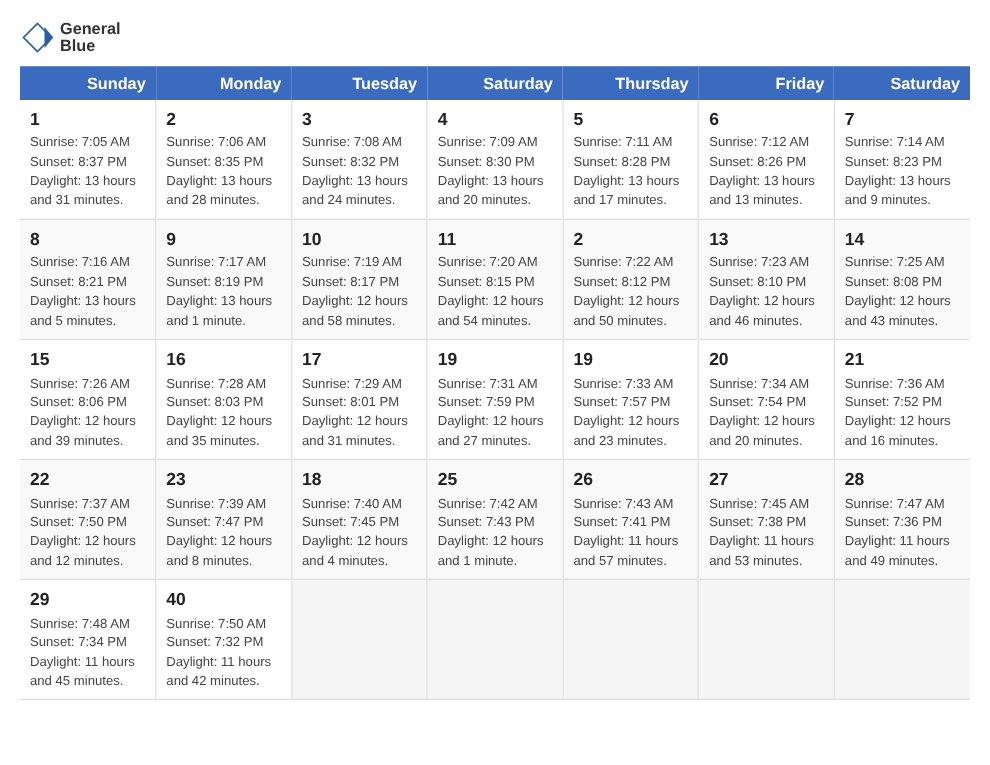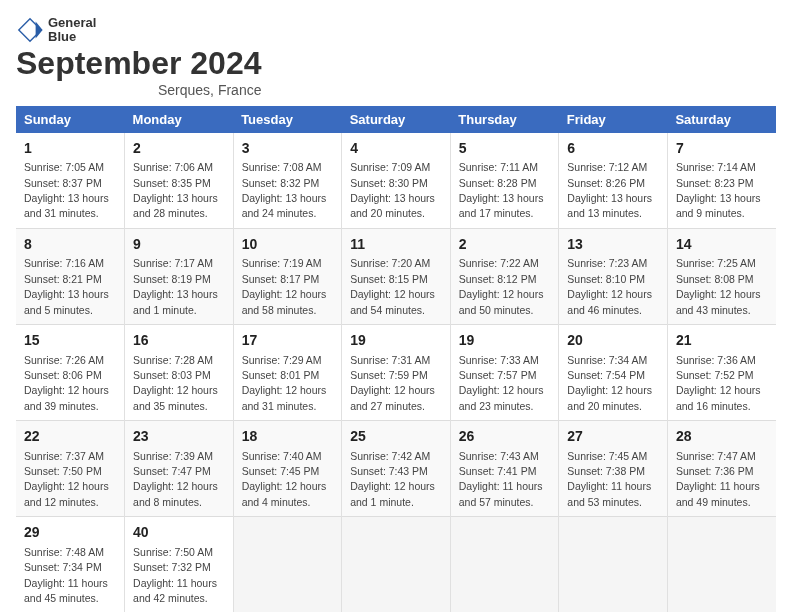--- a/index.html
+++ b/index.html
@@ -8,21 +8,20 @@
       background: #fff;
       width: 792px;
       min-height: 612px;
       padding: 16px;
     }
     .header-row {
       display: flex;
       align-items: flex-start;
       justify-content: space-between;
       margin-bottom: 8px;
-      flex-direction: column;
     }
     .logo {
       display: flex;
       align-items: center;
       gap: 4px;
     }
     .logo-text {
       display: flex;
       flex-direction: column;
       font-size: 13px;
@@ -48,21 +47,21 @@
       color: #555;
     }
     table {
       width: 100%;
       border-collapse: collapse;
       font-size: 11px;
     }
     thead th {
       background-color: #3a6bbf;
       color: #fff;
-      text-align: left;
+      text-align: right;
       padding: 6px 8px;
       font-size: 13px;
       font-weight: bold;
     }
     tbody tr {
       border-bottom: 1px solid #ddd;
     }
     tbody tr:nth-child(even) {
       background: #f9f9f9;
     }
@@ -99,24 +98,20 @@
   <div class="logo">
     <svg class="logo-icon" viewBox="0 0 40 40">
       <rect x="0" y="0" width="40" height="40" fill="white"></rect>
       <polygon points="28,8 38,20 28,32" fill="#2b5ea7"></polygon>
       <polygon points="20,4 36,20 20,36 4,20" fill="none" stroke="#2b5ea7" stroke-width="2"></polygon>
     </svg>
     <div class="logo-text">
       <span>General</span>
       <span>Blue</span>
     </div>
-  </div>
-  <div class="title-block">
-    <div class="month-title">September 2024</div>
-    <div class="location">Serques, France</div>
   </div>
 </div>
 
 <table>
   <thead>
     <tr>
     <th>Sunday</th>
         <th>Monday</th>
         <th>Tuesday</th>
         <th>Saturday</th>

